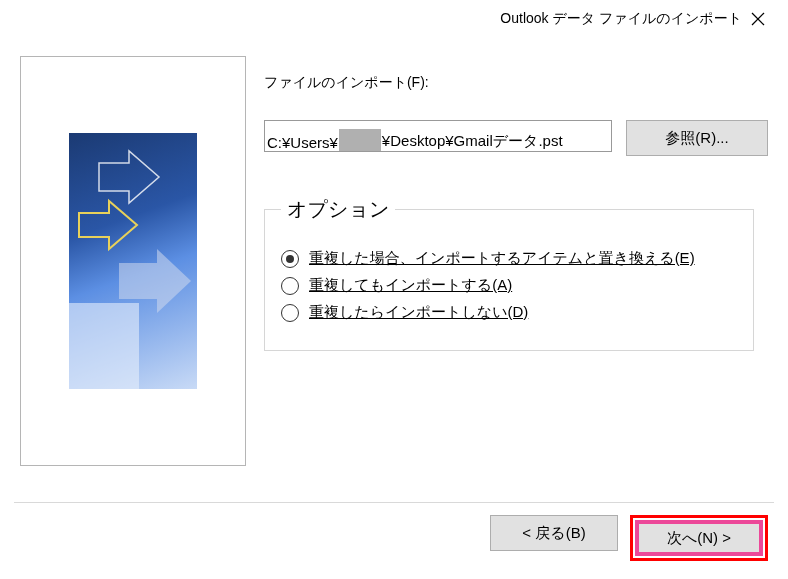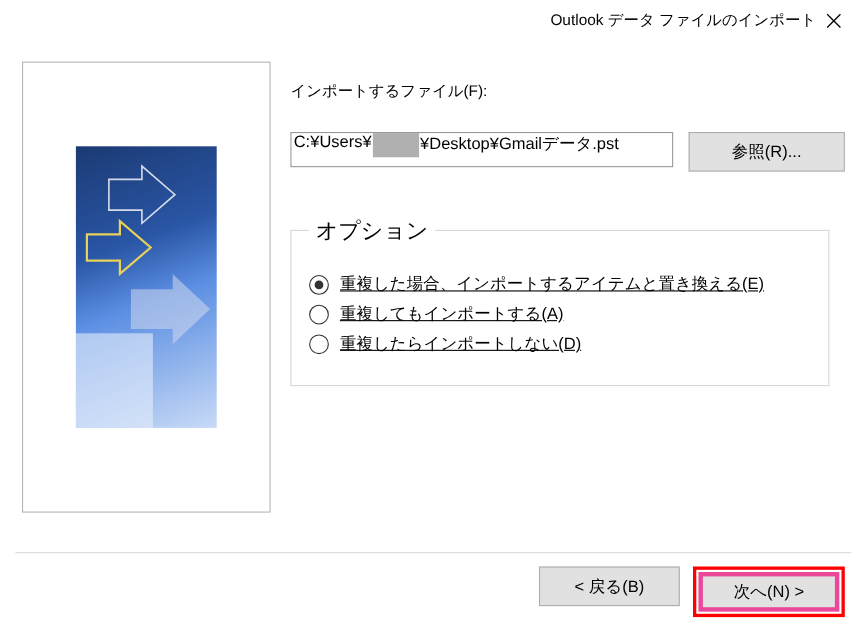--- a/index.html
+++ b/index.html
@@ -61,21 +61,21 @@
       display: flex;
       gap: 14px;
       align-items: flex-start;
       margin-bottom: 40px;
     }
     .file-input-wrap {
       border: 1px solid #999;
       width: 348px;
       height: 32px;
       display: flex;
-      align-items: flex-start;
+      align-items: flex-end;
       font-size: 15px;
       padding-left: 2px;
       white-space: nowrap;
       overflow: hidden;
     }
     .redacted {
       display: inline-block;
       width: 42px;
       height: 22px;
       background: #b0b0b0;
@@ -183,21 +183,21 @@
         <g fill="none" stroke="#fff" stroke-width="1.5" opacity="0.8">
           <path d="M30 30 L60 30 L60 18 L90 44 L60 70 L60 58 L30 58 Z"></path>
         </g>
         <polygon points="50,130 88,130 88,116 122,148 88,180 88,166 50,166" fill="#cfd9ec" opacity="0.55"></polygon>
         <rect x="0" y="170" width="70" height="86" fill="#e6eefc" opacity="0.6"></rect>
       </svg>
     </div>
   </div>
 
   <div class="right-pane">
-    <div class="label-row">インポートするファイル(F):</div>
+    <div class="label-row">ファイルのインポート(F):</div>
 
     <div class="file-row">
       <div class="file-input-wrap">
         <span>C:¥Users¥</span>
           <span class="redacted"></span>
           <span>¥Desktop¥Gmailデータ.pst</span>
       </div>
       <button class="browse-btn">参照(R)...</button>
     </div>
 

